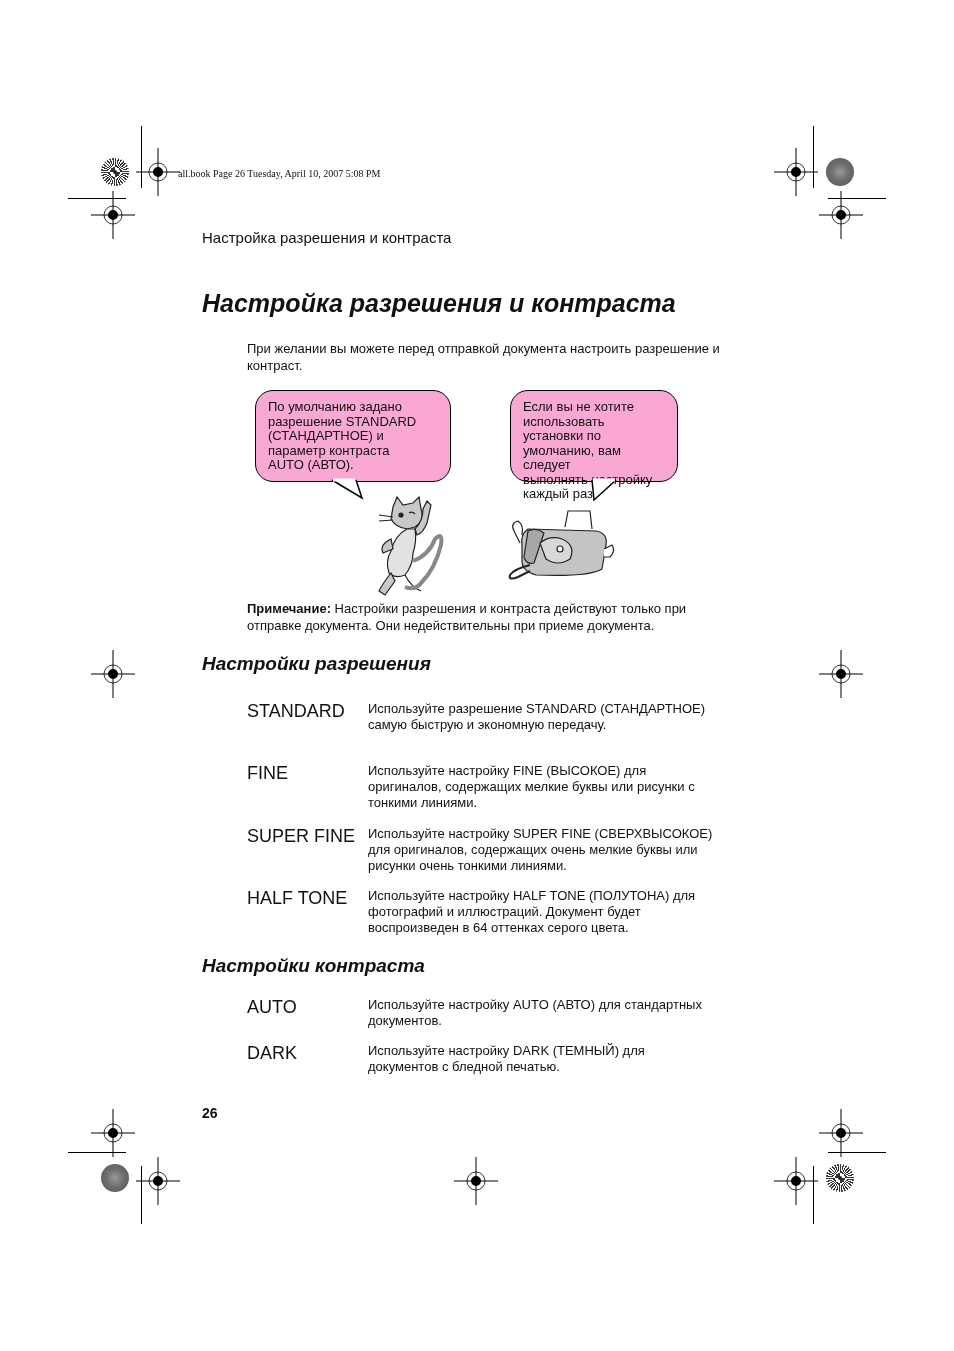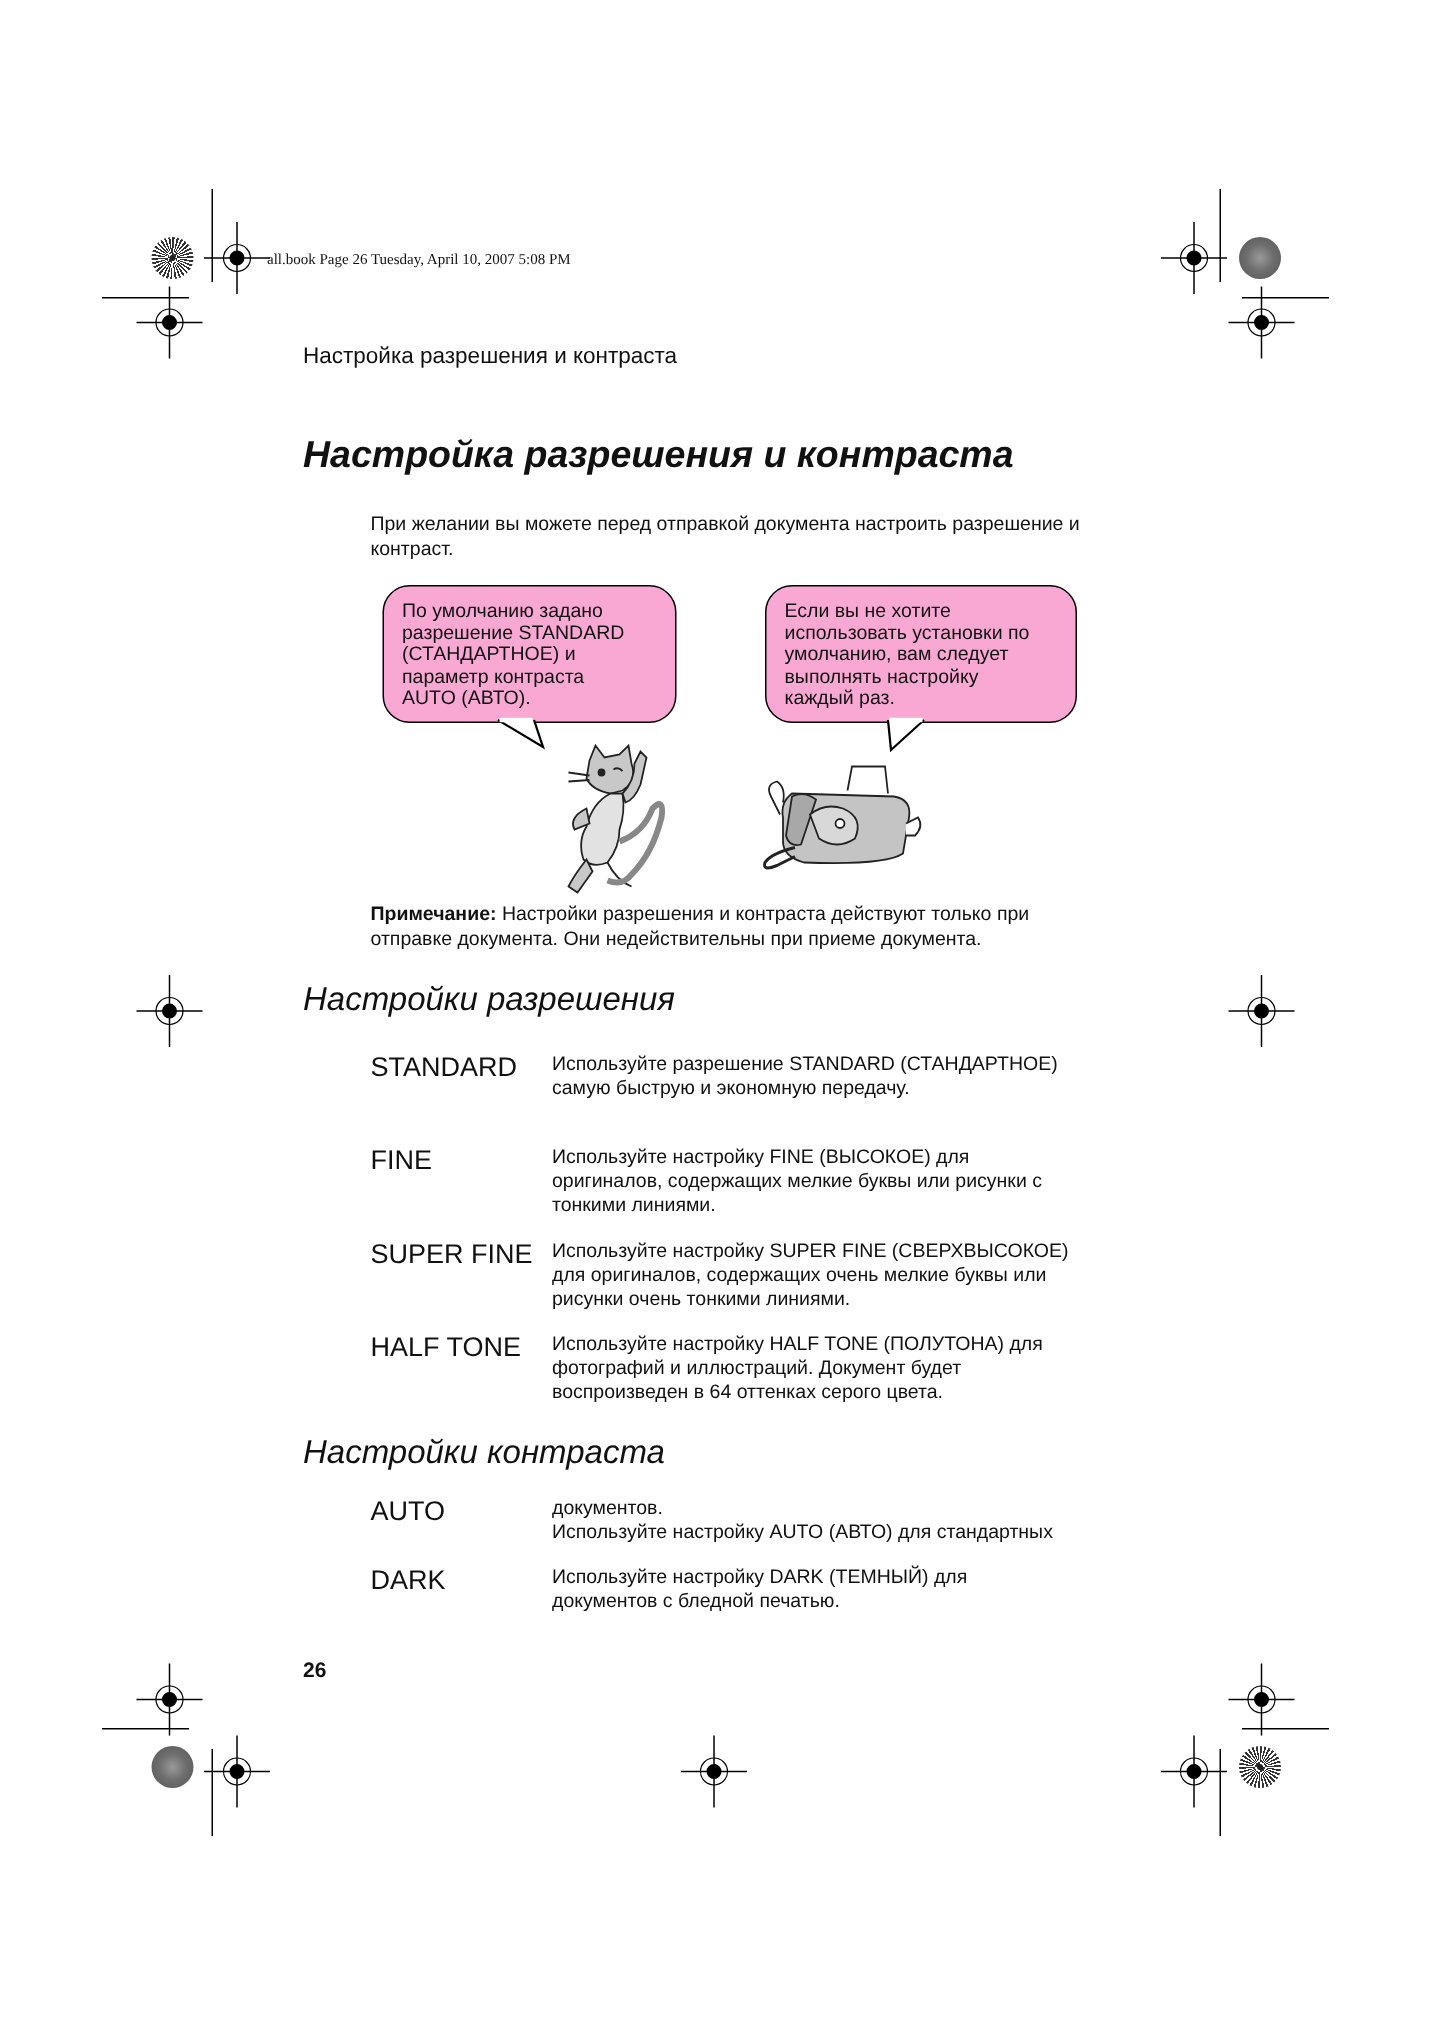--- a/index.html
+++ b/index.html
@@ -12,26 +12,26 @@
   .disc.star { background: repeating-conic-gradient(#333 0deg 6deg, #fff 6deg 12deg); }
   .disc.star::after { content: ""; position: absolute; left: 12px; top: 12px; width: 4px; height: 4px; background: #222; border-radius: 50%; }
 
   .slug { left: 178px; top: 168px; font-family: "Liberation Serif", serif; font-size: 10px; }
   .running-head { left: 202px; top: 229px; font-size: 15px; }
   .title { left: 202px; top: 289px; font-size: 25px; font-weight: bold; font-style: italic; }
   .intro { left: 247px; top: 340px; font-size: 13px; line-height: 17px; width: 480px; }
 
   .bubble { position: absolute; border: 1.5px solid #000; border-radius: 18px; background: #f9a8d4; font-size: 13px; line-height: 14.5px; padding: 9px 10px 8px 12px; box-sizing: border-box; }
   .bubble1 { left: 255px; top: 390px; width: 196px; height: 92px; }
-  .bubble2 { left: 510px; top: 390px; width: 208px; height: 92px; }
+  .bubble2 { left: 510px; top: 390px; width: 168px; height: 92px; }
 
   .note { left: 247px; top: 600px; font-size: 13px; line-height: 17px; width: 500px; }
   .note b { font-weight: bold; }
 
-  .h2 { font-size: 22px; font-weight: normal; font-style: italic; }
+  .h2 { font-size: 19px; font-weight: bold; font-style: italic; }
   .sec1 { left: 202px; top: 653px; }
   .sec2 { left: 202px; top: 955px; }
 
   .term { position: absolute; left: 247px; font-size: 18px; }
   .desc { position: absolute; left: 368px; font-size: 13px; line-height: 16px; width: 390px; }
 
   .pagenum { left: 202px; top: 1105px; font-size: 14px; font-weight: bold; }
 </style>
 </head>
 <body>
@@ -167,22 +167,22 @@
 <div class="desc" style="top:888px;">
   <div>Используйте настройку HALF TONE (ПОЛУТОНА) для</div>
   <div>фотографий и иллюстраций. Документ будет</div>
   <div>воспроизведен в 64 оттенках серого цвета.</div>
 </div>
 
 <div class="abs h2 sec2">Настройки контраста</div>
 
 <div class="term" style="top:997px;">AUTO</div>
 <div class="desc" style="top:997px;">
+  <div>Используйте настройку AUTO (АВТО) для стандартных</div>
   <div>документов.</div>
-  <div>Используйте настройку AUTO (АВТО) для стандартных</div>
 </div>
 
 <div class="term" style="top:1043px;">DARK</div>
 <div class="desc" style="top:1043px;">
   <div>Используйте настройку DARK (ТЕМНЫЙ) для</div>
   <div>документов с бледной печатью.</div>
 </div>
 
 <div class="abs pagenum">26</div>
 

